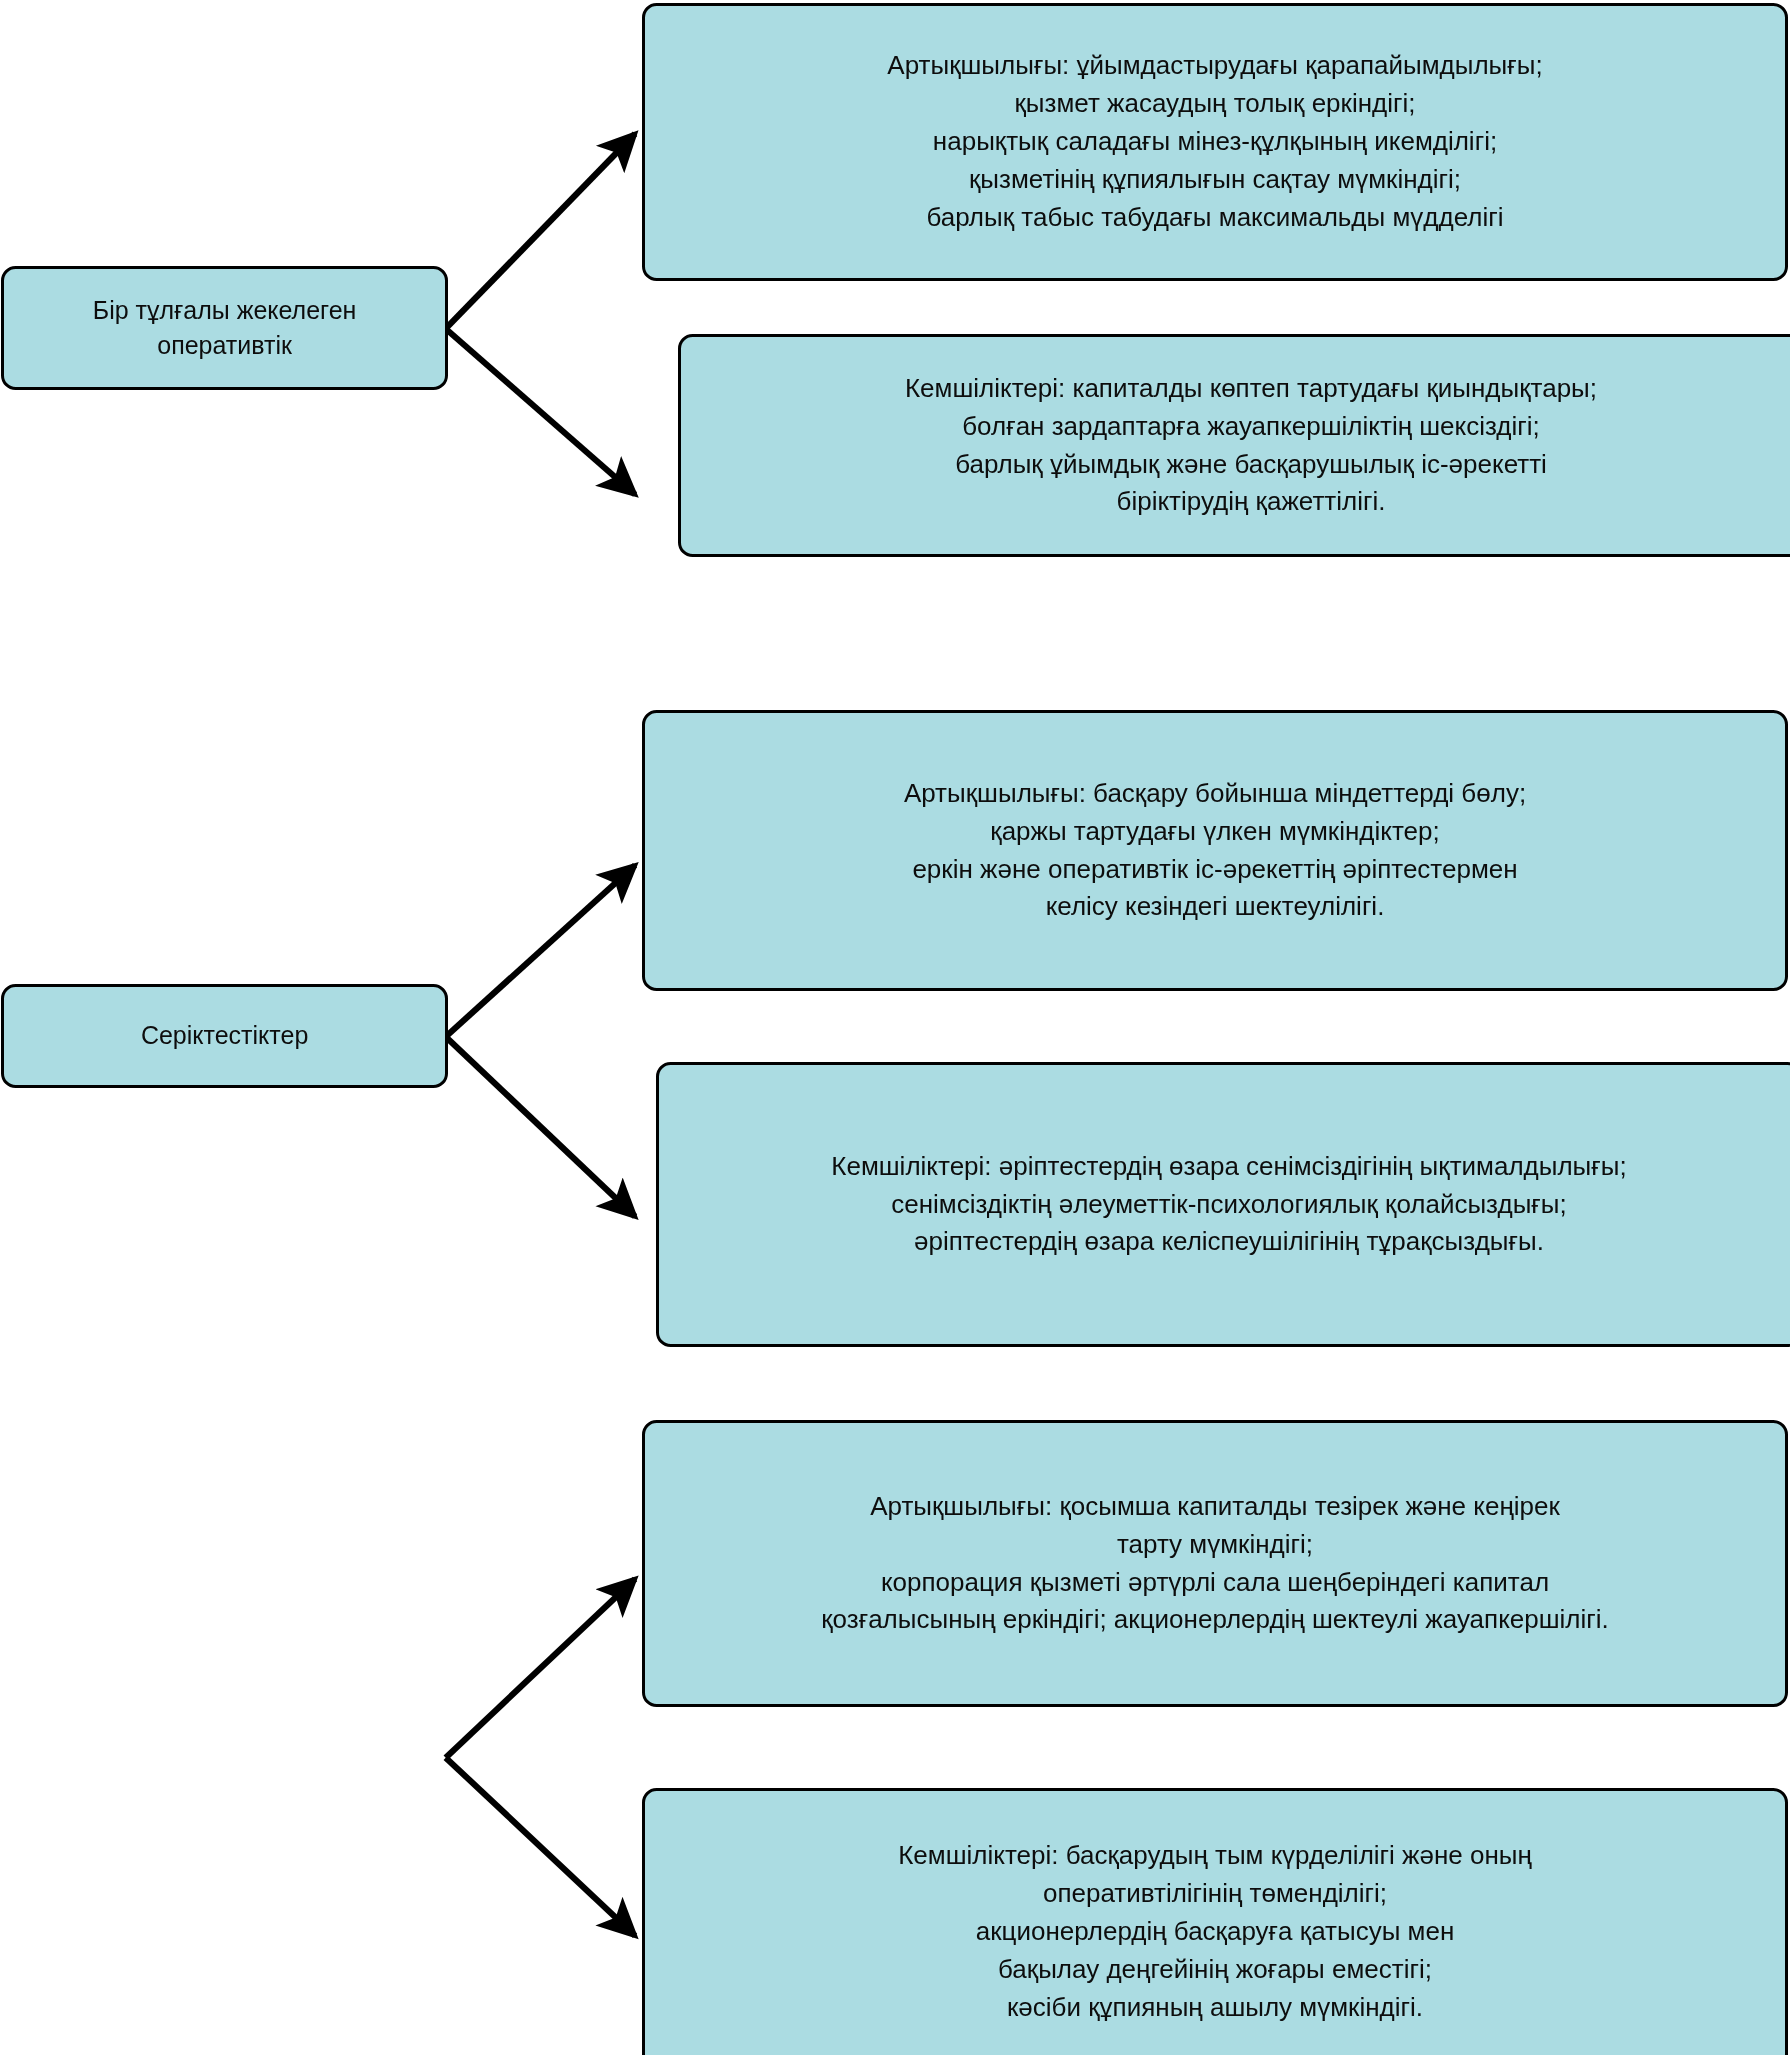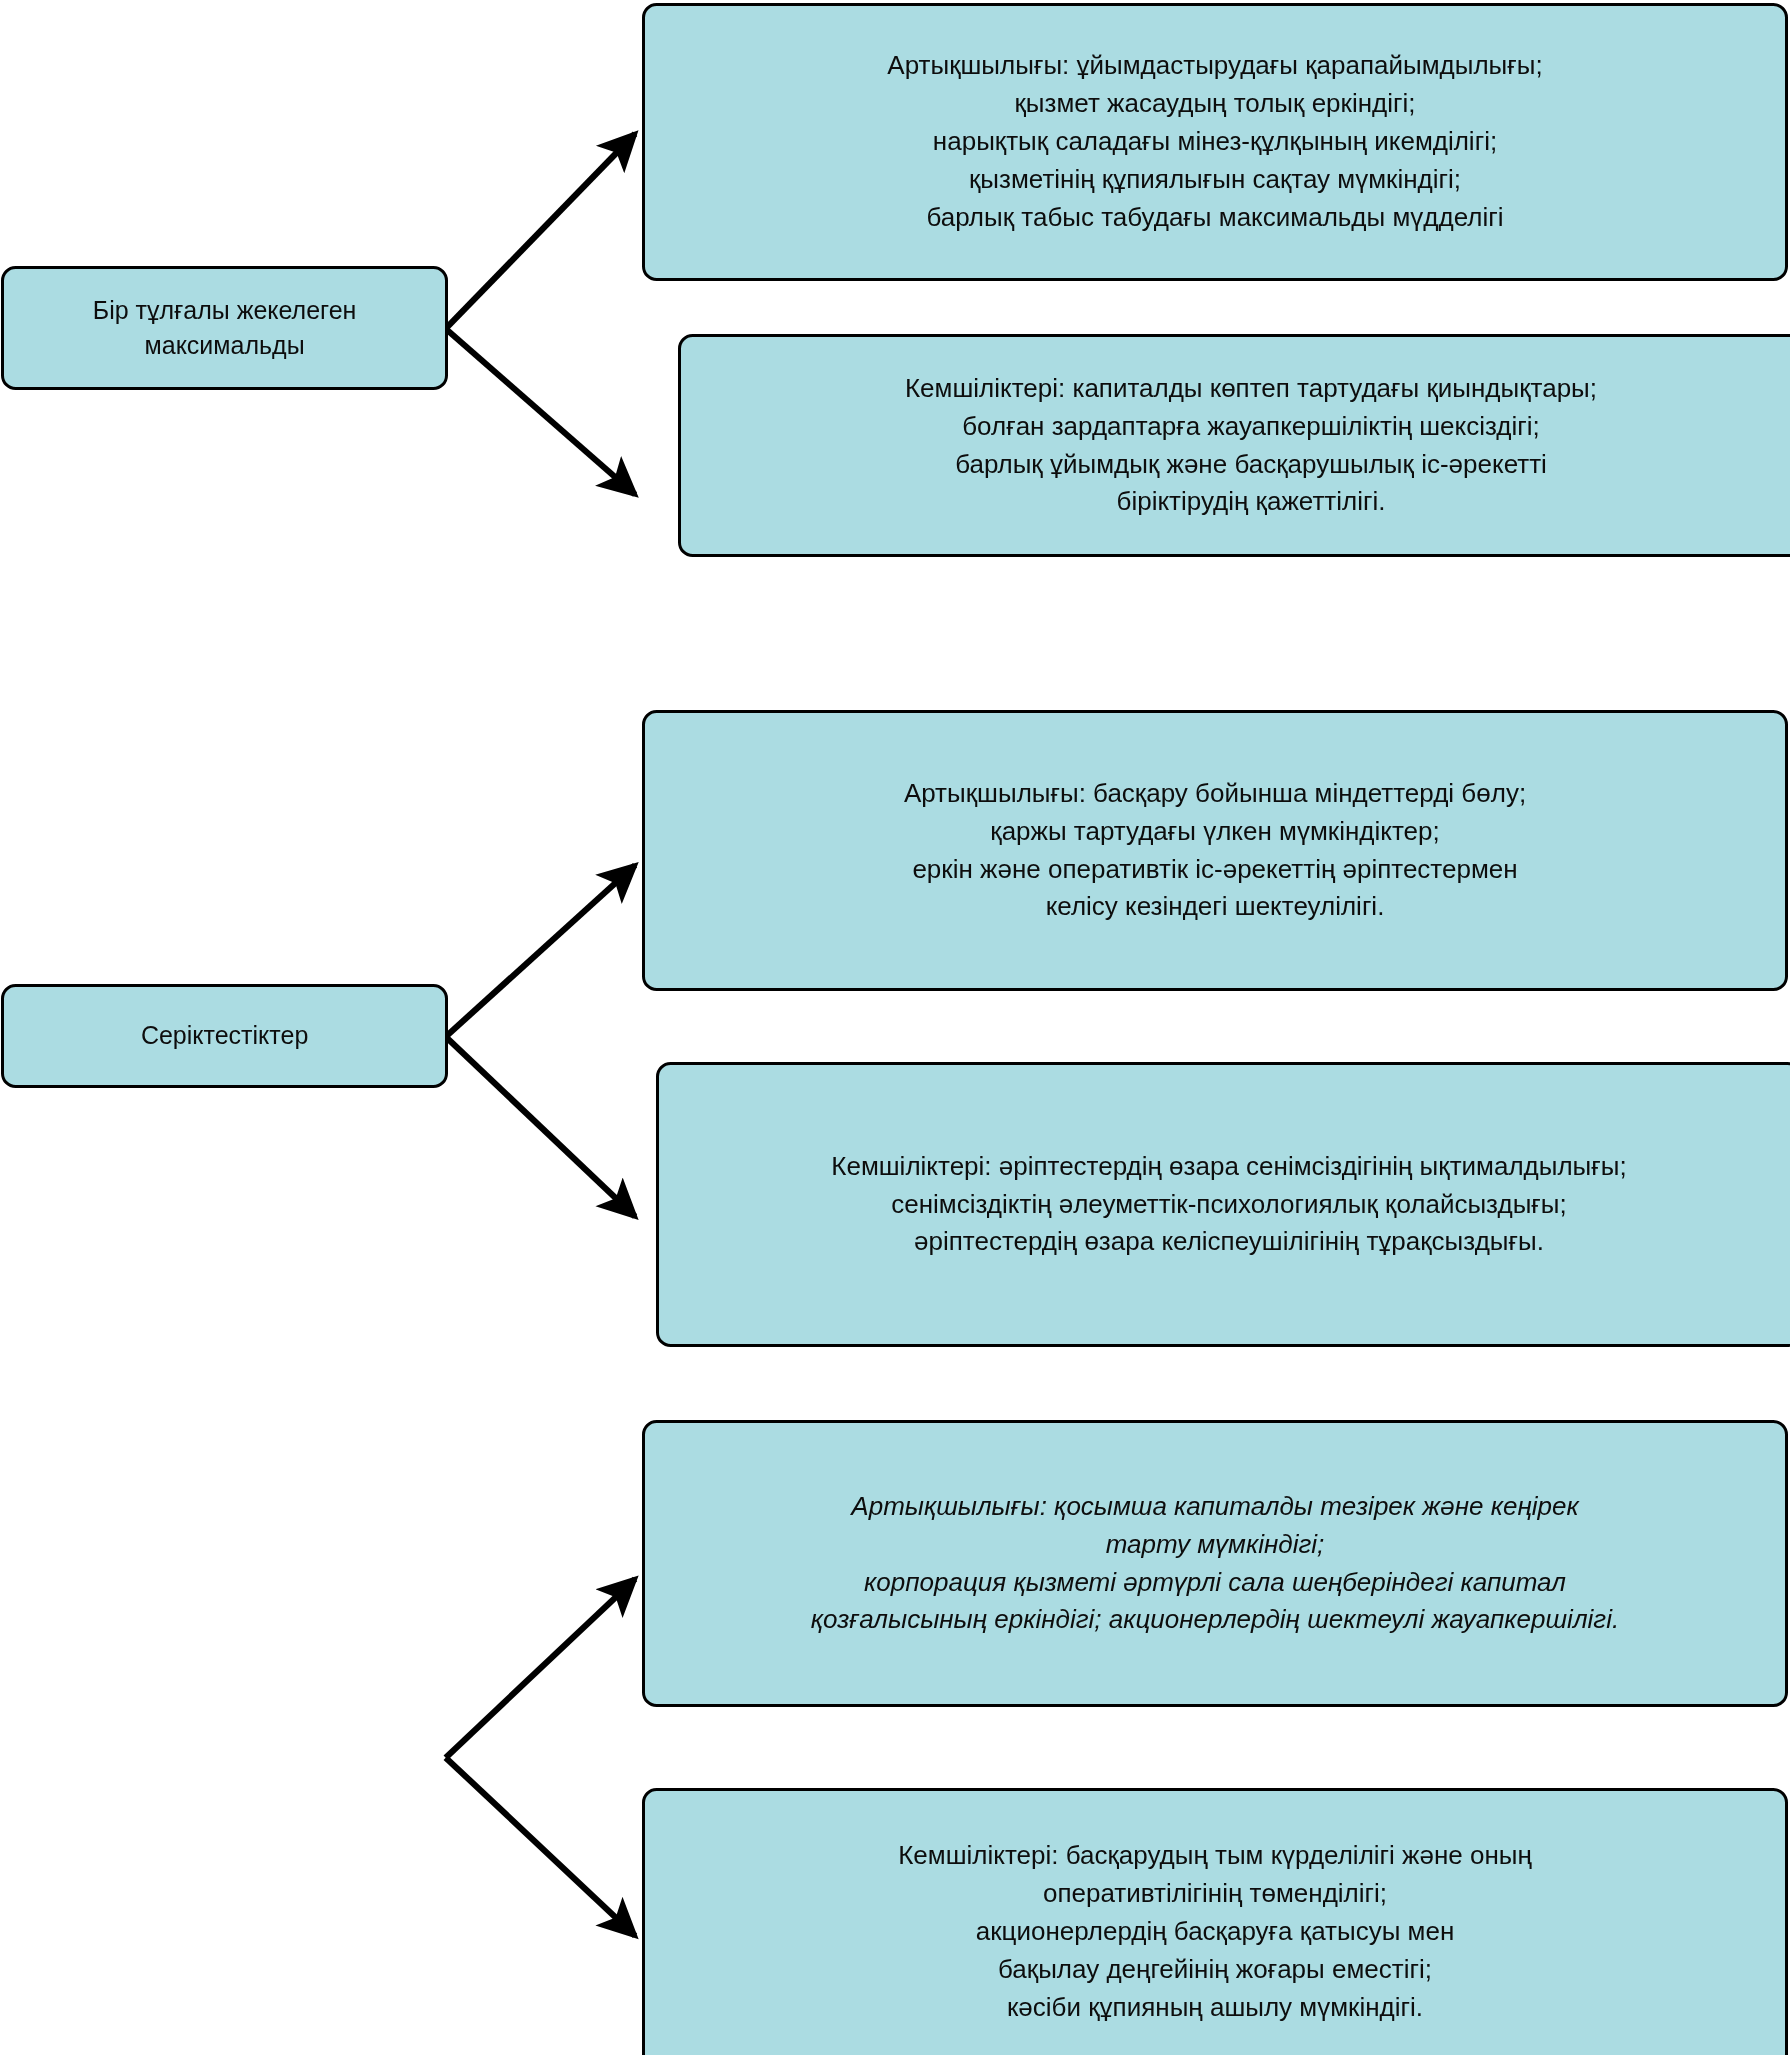--- a/index.html
+++ b/index.html
@@ -69,21 +69,21 @@
     <line x1="793" y1="585" x2="1130" y2="880" stroke="#000000" stroke-width="11" marker-end="url(#arrowhead)"></line>
 
     <line x1="793" y1="1845" x2="1130" y2="1540" stroke="#000000" stroke-width="11" marker-end="url(#arrowhead)"></line>
     <line x1="793" y1="1845" x2="1130" y2="2165" stroke="#000000" stroke-width="11" marker-end="url(#arrowhead)"></line>
 
     <line x1="793" y1="3128" x2="1130" y2="2810" stroke="#000000" stroke-width="11" marker-end="url(#arrowhead)"></line>
     <line x1="793" y1="3128" x2="1130" y2="3445" stroke="#000000" stroke-width="11" marker-end="url(#arrowhead)"></line>
   </svg>
 
   <div class="node cat" style="left:1.1px; top:266px; width:447px; height:124px;">
-    <div class="txt">Бір тұлғалы жекелеген максимальды</div>
+    <div class="txt">Бір тұлғалы жекелеген оперативтік</div>
   </div>
 
   <div class="node detail" style="left:642px; top:2.8px; width:1146px; height:278px;">
     <div class="txt">Артықшылығы: ұйымдастырудағы қарапайымдылығы;
 қызмет жасаудың толық еркіндігі;
 нарықтық саладағы мінез-құлқының икемділігі;
 қызметінің құпиялығын сақтау мүмкіндігі;
 барлық табыс табудағы максимальды мүдделігі</div>
   </div>
 
@@ -105,21 +105,21 @@
     <div class="txt">Серіктестіктер</div>
   </div>
 
   <div class="node detail" style="left:656px; top:1062px; width:1146px; height:285px;">
     <div class="txt">Кемшіліктері: әріптестердің өзара сенімсіздігінің ықтималдылығы;
 сенімсіздіктің әлеуметтік-психологиялық қолайсыздығы;
 әріптестердің өзара келіспеушілігінің тұрақсыздығы.</div>
   </div>
 
 
-  <div class="node detail" style="left:642px; top:1420px; width:1146px; height:287px;font-style:italic;">
+  <div class="node detail" style="left:642px; top:1420px; width:1146px; height:287px;">
     <div class="txt">Артықшылығы: қосымша капиталды тезірек және кеңірек
 тарту мүмкіндігі;
 корпорация қызметі әртүрлі сала шеңберіндегі капитал
 қозғалысының еркіндігі; акционерлердің шектеулі жауапкершілігі.</div>
   </div>
 
   <div class="node detail" style="left:642px; top:1788px; width:1146px; height:288px;">
     <div class="txt">Кемшіліктері: басқарудың тым күрделілігі және  оның
 оперативтілігінің төменділігі;
 акционерлердің басқаруға қатысуы мен

